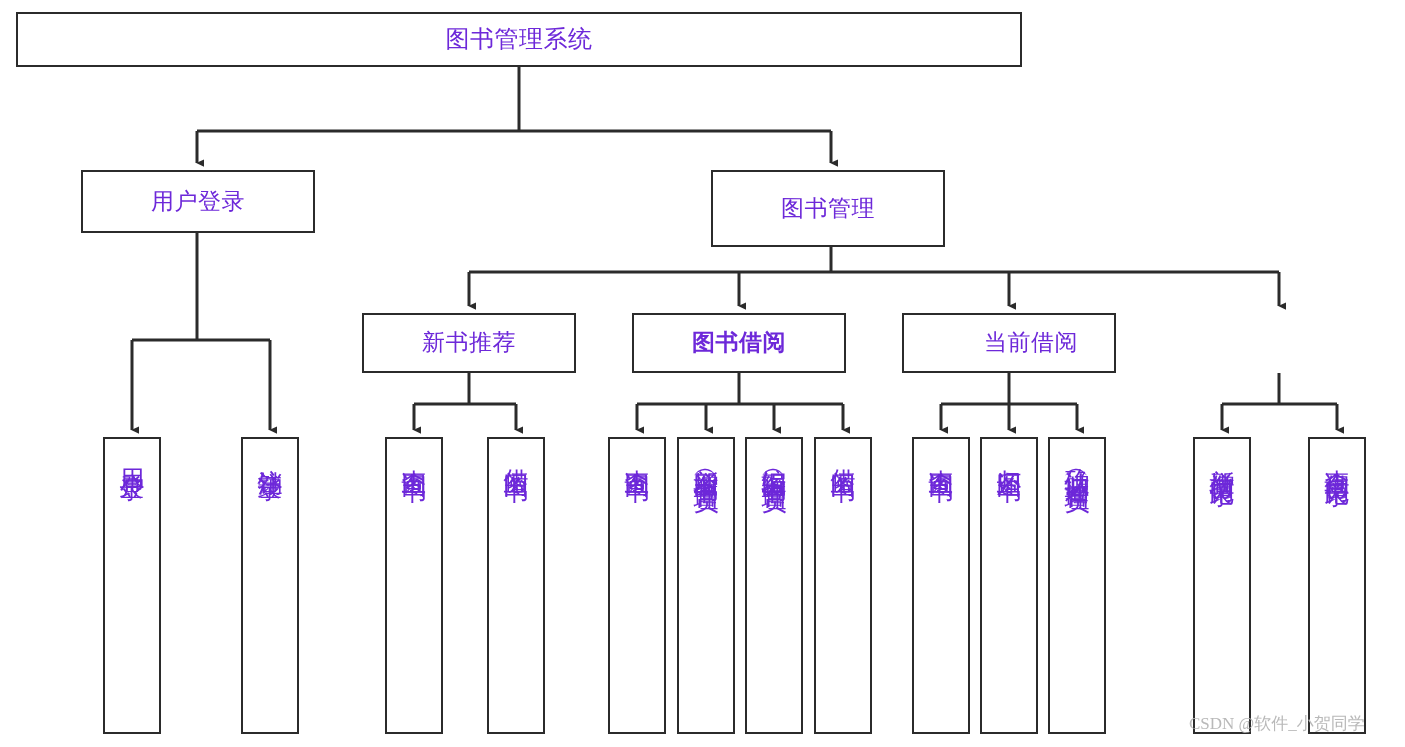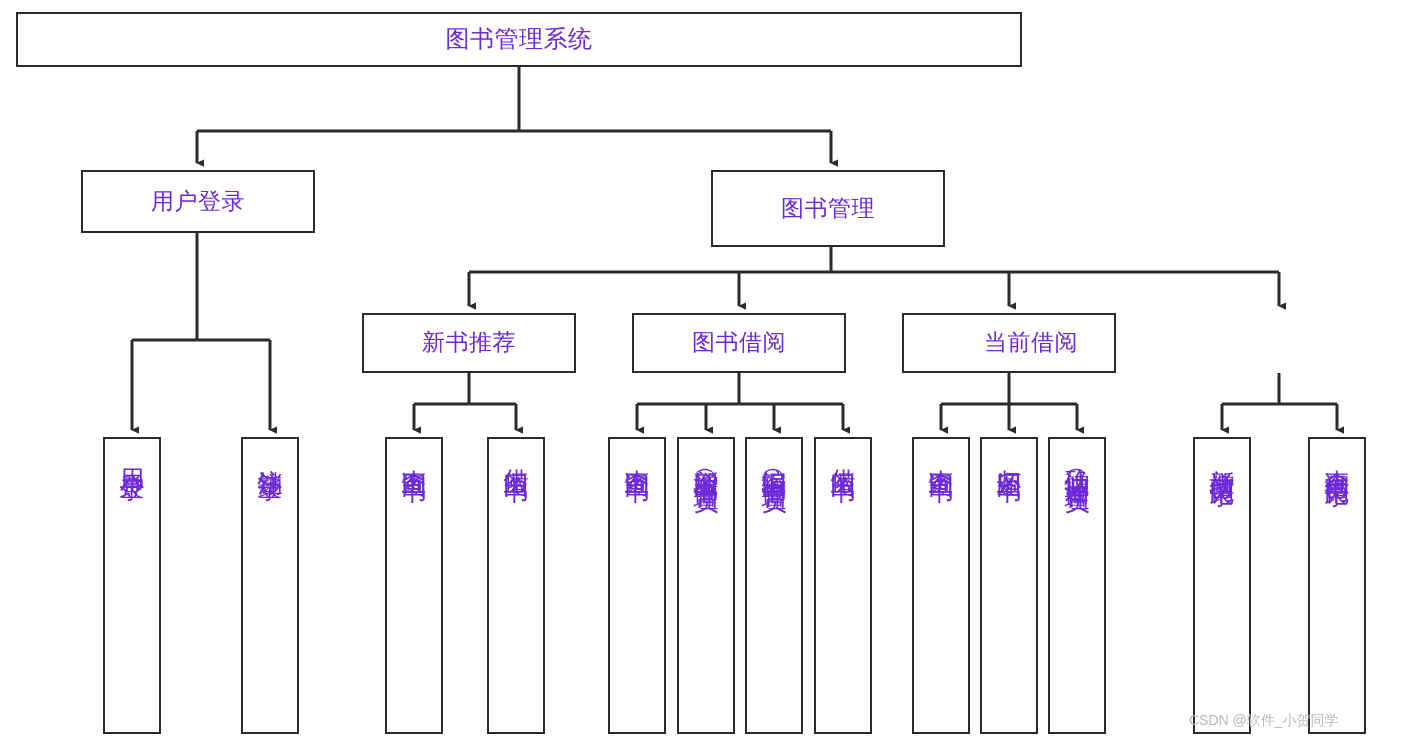--- a/index.html
+++ b/index.html
@@ -59,25 +59,25 @@
     writing-mode: vertical-rl;
     text-orientation: upright;
     font-size: 25px;
     line-height: 1;
     letter-spacing: 3px;
   }
   #watermark {
     position: absolute;
     left: 1189px;
     top: 712px;
-    font-size: 14px;
+    font-size: 17px;
     color: #b9b9b9;
     z-index: 5;
     white-space: nowrap;
-    font-family: Liberation Sans, sans-serif;
+    font-family: Liberation Serif, serif;
   }
 </style>
 </head>
 <body>
 
 <div id="diagram-root">
 
   <svg id="connector-layer" width="1405" height="747" viewBox="0 0 1405 747" xmlns="http://www.w3.org/2000/svg">
     <defs>
       <marker id="arrowhead" markerWidth="9" markerHeight="9" refX="4" refY="7.4" orient="auto" markerUnits="userSpaceOnUse">
@@ -137,21 +137,21 @@
   <div class="node horiz" style="left:81px; top:170px; width:234px; height:63px;">
     <span class="node-label">用户登录</span>
   </div>
   <div class="node horiz" style="left:711px; top:170px; width:234px; height:77px;">
     <span class="node-label">图书管理</span>
   </div>
 
   <div class="node horiz" style="left:362px; top:313px; width:214px; height:60px;">
     <span class="node-label">新书推荐</span>
   </div>
-  <div class="node horiz" style="left:632px; top:313px; width:214px; height:60px;">
+  <div class="node horiz" style="left:632px; top:313px; width:214px; height:60px;font-weight:bold;">
     <span class="node-label">图书借阅</span>
   </div>
   <div class="node horiz" style="left:902px; top:313px; width:214px; height:60px;padding-left:44px;">
     <span class="node-label">当前借阅</span>
   </div>
 
   <div class="node vert" style="left:103px; top:437px; width:58px; height:297px;">
     <span class="node-label">用户登录</span>
   </div>
   <div class="node vert" style="left:241px; top:437px; width:58px; height:297px;">

